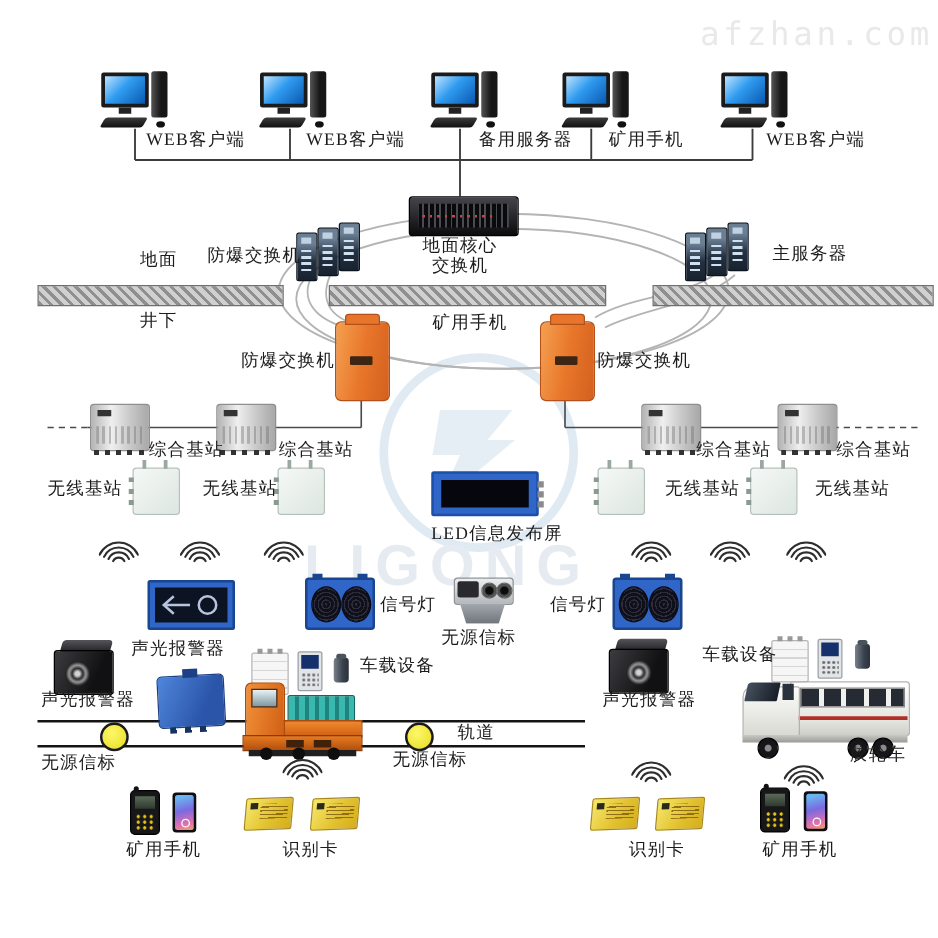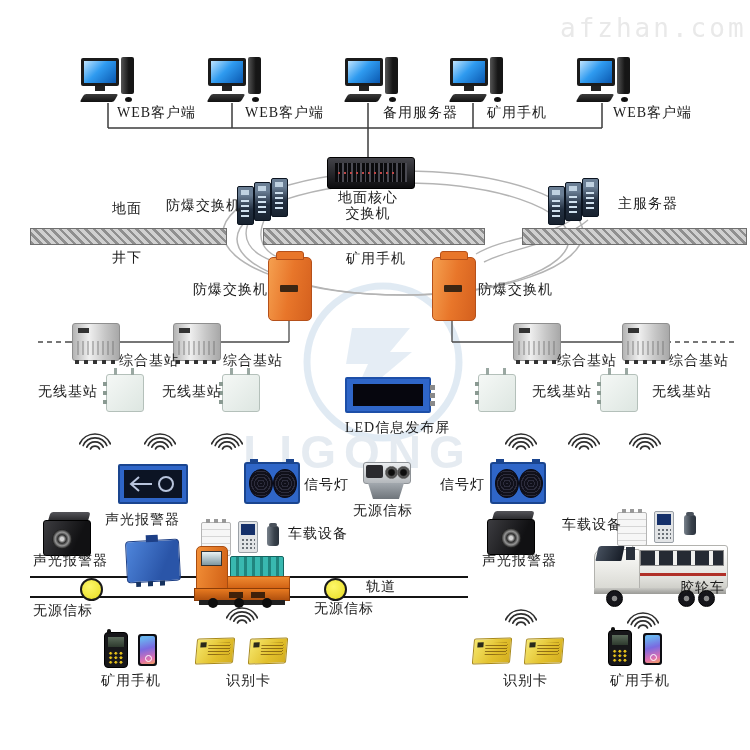--- a/index.html
+++ b/index.html
@@ -468,21 +468,21 @@
       <b class="twin"></b>
       <b class="tstripe"></b>
     <b class="tcab"></b>
       <b class="tshield"></b>
       <b class="tdoor"></b>
       <b class="tbumper"></b>
     <b class="tw" style="left:12px"></b>
       <b class="tw" style="left:84px"></b>
       <b class="tw" style="left:104px"></b>
   </div>
-  <div class="lbl" style="left:680px;top:580px">胶轮车</div>
+  <div class="lbl" style="left:680px;top:597px">胶轮车</div>
 
   <svg class="dev" style="left:226px;top:602px" width="32" height="24" viewBox="0 0 32 24">
       <g fill="none" stroke="#2e2e2e" stroke-width="1.7" stroke-linecap="round">
         <path d="M11.5 20.9 A5 5 0 0 1 20.5 20.9"></path>
         <path d="M7.8 19.2 A9 9 0 0 1 24.2 19.2"></path>
         <path d="M4.2 17.5 A13 13 0 0 1 27.8 17.5"></path>
         <path d="M0.6 15.8 A17 17 0 0 1 31.4 15.8"></path>
       </g>
     </svg>
   <svg class="dev" style="left:505px;top:604px" width="32" height="24" viewBox="0 0 32 24">

